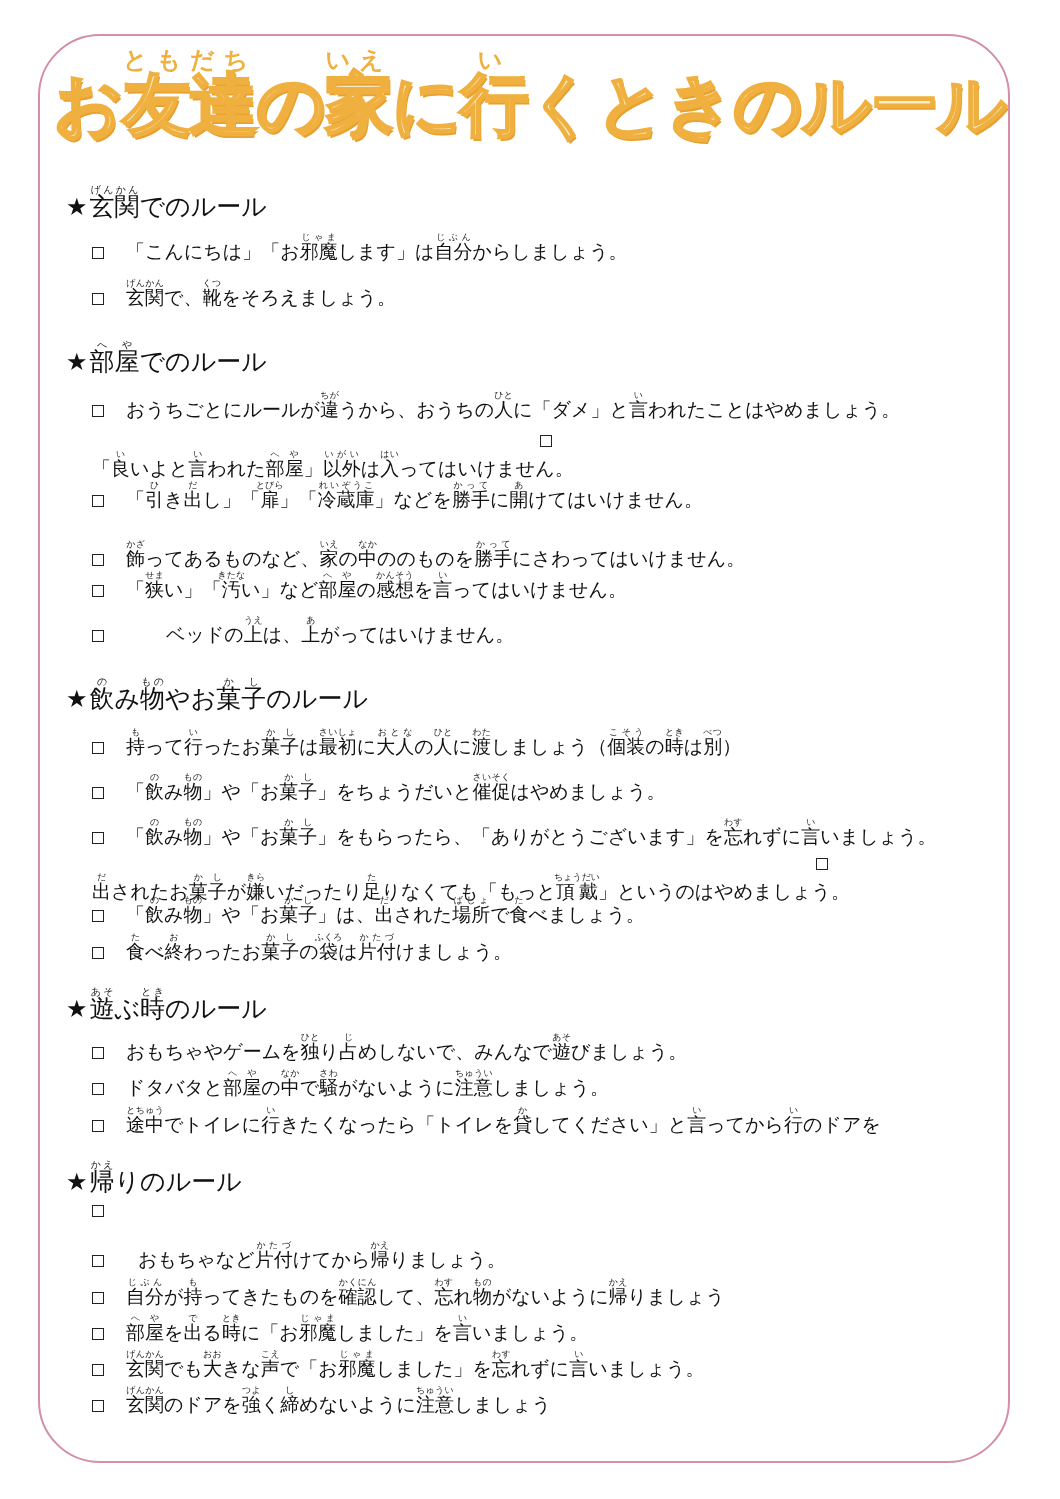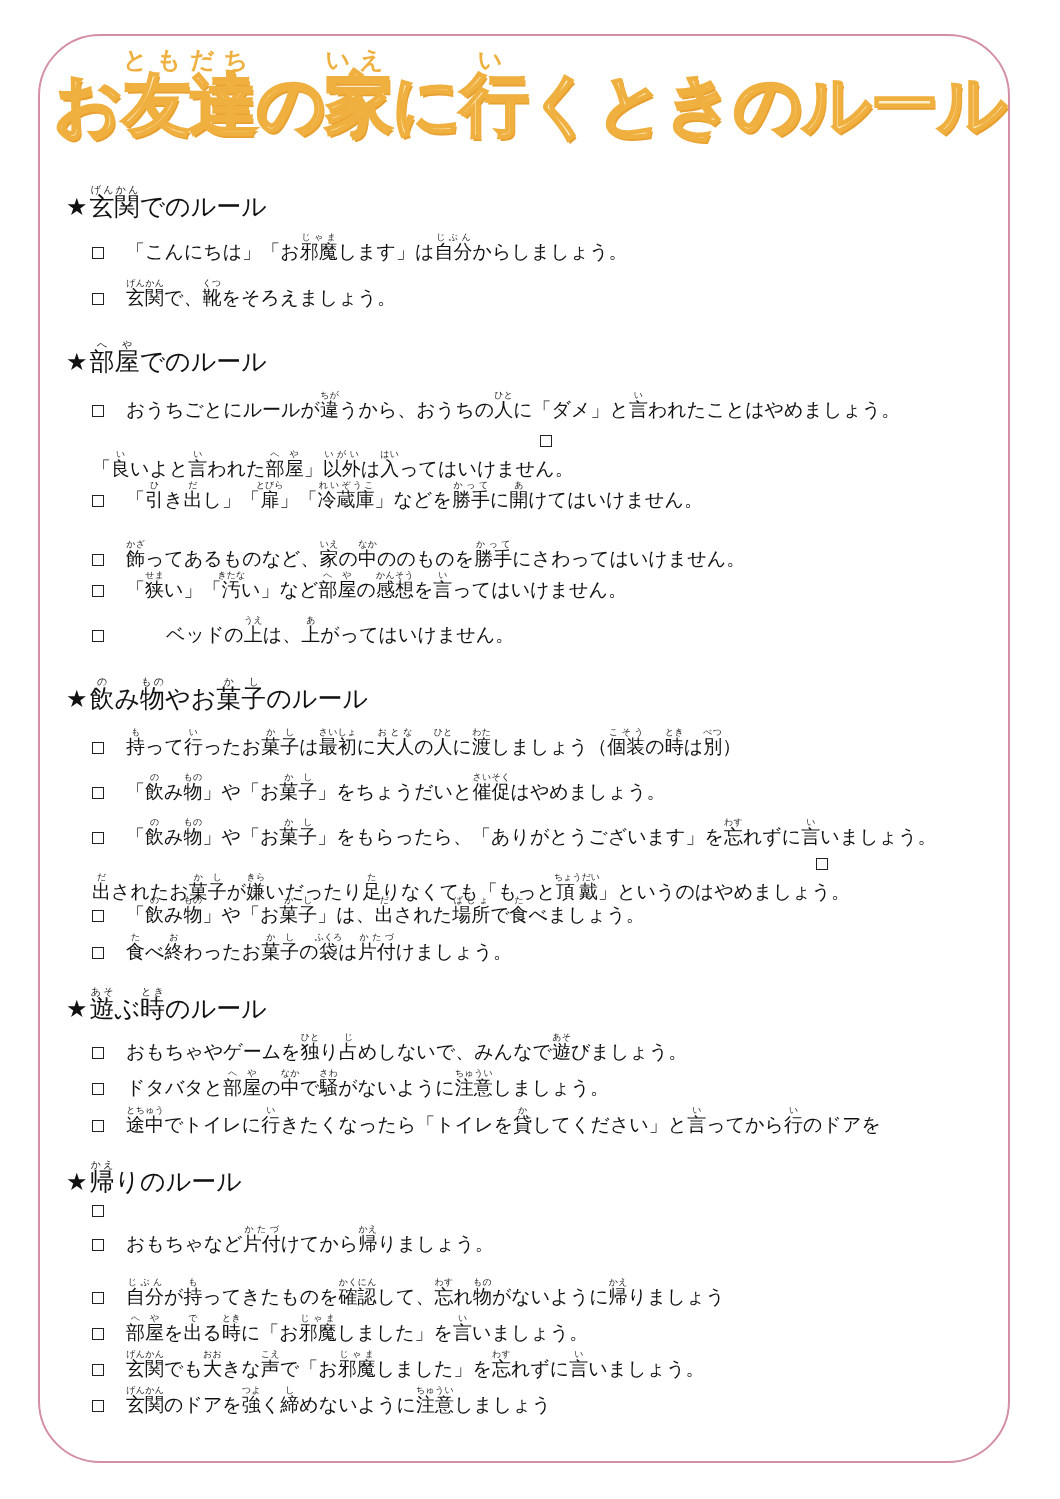--- a/index.html
+++ b/index.html
@@ -125,21 +125,21 @@
     </div>
   </div>
 <div class="section" id="sec4" style="top: 1160px;">
     <div class="sec-head">
       <span class="star">★</span>
       <span><ruby><span>帰</span><rt>かえ</rt></ruby><span>りのルール</span></span>
     </div>
     <div class="item" style="top: 45px;">
       <span class="box"></span>
     </div>
-    <div class="item" style="top: 64px;">
+    <div class="item" style="top: 80px; gap: 12px;">
       <span class="box"></span>
       <span class="txt"><span>おもちゃなど</span><ruby><span>片付</span><rt>かたづ</rt></ruby><span>けてから</span><ruby><span>帰</span><rt>かえ</rt></ruby><span>りましょう。</span></span>
     </div>
     <div class="item" style="top: 117px;">
       <span class="box"></span>
       <span class="txt"><ruby><span>自分</span><rt>じぶん</rt></ruby><span>が</span><ruby><span>持</span><rt>も</rt></ruby><span>ってきたものを</span><ruby><span>確認</span><rt>かくにん</rt></ruby><span>して、</span><ruby><span>忘</span><rt>わす</rt></ruby><span>れ</span><ruby><span>物</span><rt>もの</rt></ruby><span>がないように</span><ruby><span>帰</span><rt>かえ</rt></ruby><span>りましょう</span></span>
     </div>
     <div class="item" style="top: 153px;">
       <span class="box"></span>
       <span class="txt"><ruby><span>部屋</span><rt>へや</rt></ruby><span>を</span><ruby><span>出</span><rt>で</rt></ruby><span>る</span><ruby><span>時</span><rt>とき</rt></ruby><span>に「お</span><ruby><span>邪魔</span><rt>じゃま</rt></ruby><span>しました」を</span><ruby><span>言</span><rt>い</rt></ruby><span>いましょう。</span></span>

